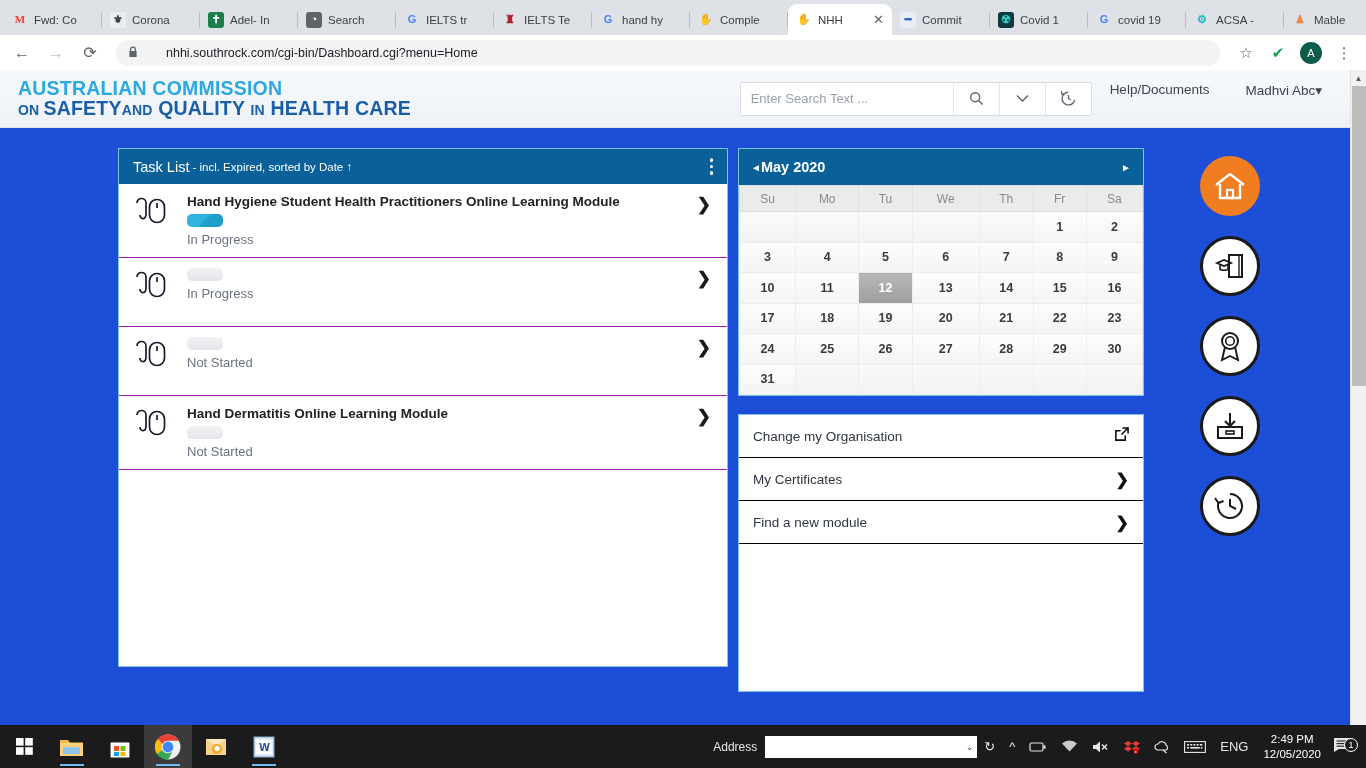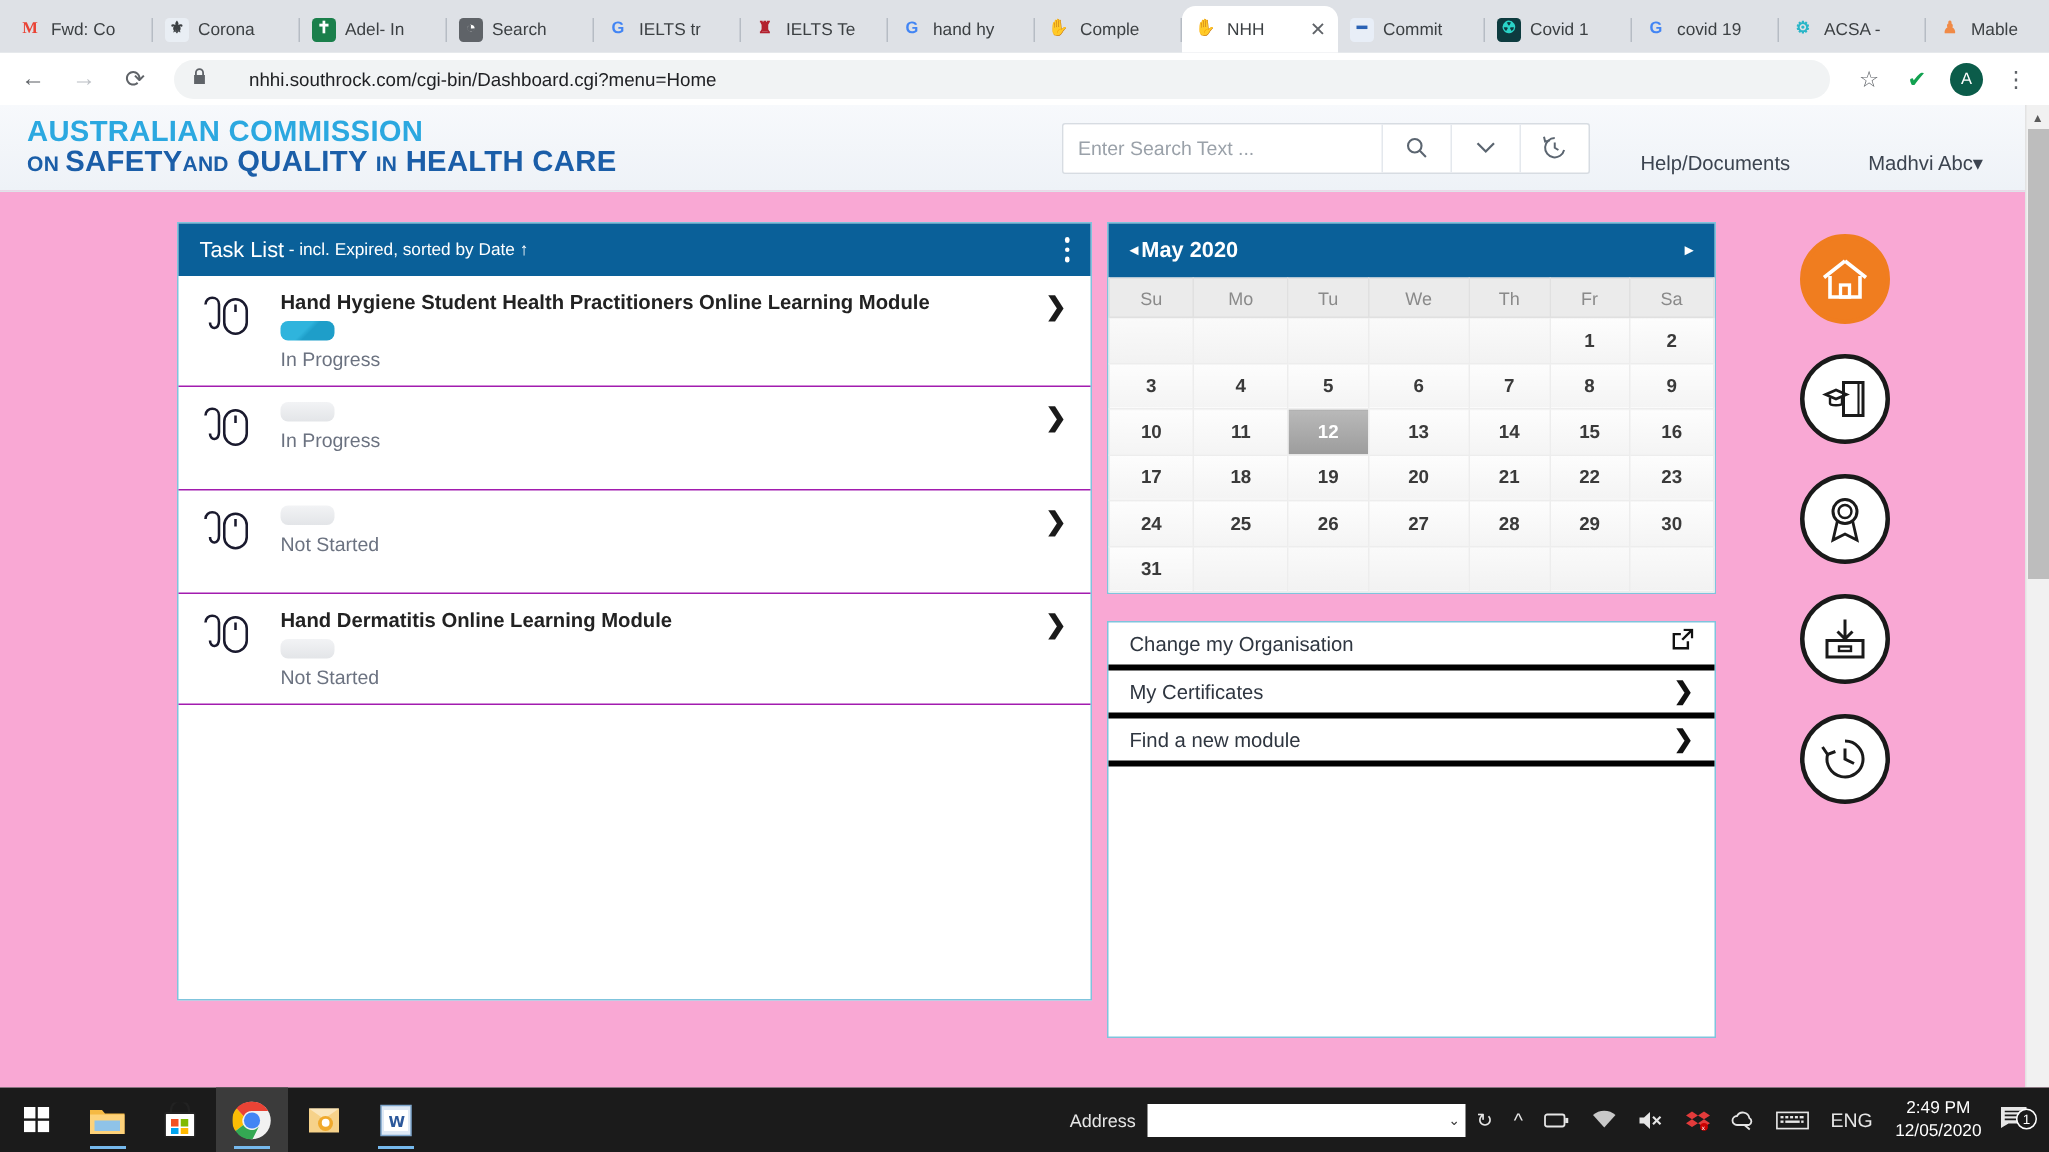--- a/index.html
+++ b/index.html
@@ -66,35 +66,35 @@
   .tb-right { display: flex; align-items: center; gap: 4px; }
   .tb-right .navbtn { font-size: 15px; }
   .avatar {
     width: 22px; height: 22px; border-radius: 50%; background: #0b5c4a;
     color: #fff; font-size: 11px; display: flex; align-items: center;
     justify-content: center; margin: 0 4px;
   }
   .tickmark { color: #12a150; font-size: 14px; }
 
   
-  .viewport { position: relative; width: 1366px; height: 655px; background: #f9a8d4; overflow: hidden;}
+  .viewport { position: relative; width: 1366px; height: 655px; background: #1d4ed8; overflow: hidden;}
 
   .pagehead {
     height: 58px; background: linear-gradient(to bottom,#f7f9fc,#eef2f7);
     border-bottom: 1px solid #dfe4ea;
     display: flex; align-items: center; padding: 0 14px;
   }
   .logo { line-height: 1.0; padding-left: 4px; }
   .logo .l1 {
     font-size: 19.5px; font-weight: bold; color: #2ba8e0; letter-spacing: .2px;
   }
   .logo .l2 { font-size: 19.5px; font-weight: bold; color: #1b5ea8; letter-spacing: .2px; }
   .logo .sm { font-size: 14px; }
 
-  .headright { margin-left: auto; display: flex; align-items: flex-end; gap: 16px; }
+  .headright { margin-left: auto; display: flex; align-items: flex-start; gap: 0; }
   .searchwrap {
     display: flex; align-items: center; border: 1px solid #d7dce2; background: #fff;
     height: 34px; border-radius: 2px; overflow: hidden;
   }
   .searchwrap input {
     border: 0; outline: 0; width: 212px; height: 32px; padding: 0 10px;
     font-size: 13px; color: #333; font-family: "Liberation Sans", sans-serif;
   }
   .searchwrap input::placeholder { color: #9aa1a9; }
   .sbtn { width: 46px; height: 32px; display: flex; align-items: center;
@@ -150,22 +150,22 @@
     height: 30.5px; text-align: center; font-size: 12.5px; color: #3a3a3a;
     border: 1px solid #ededed; font-weight: bold;
     background: linear-gradient(to bottom,#fdfdfd,#f4f4f4);
   }
   .cal td.empty { background: linear-gradient(to bottom,#fafafa,#f2f2f2); }
   .cal td.today { background: linear-gradient(to bottom,#b9b9b9,#9c9c9c); color:#fff; }
 
   
   .shortcuts { border: 1px solid #7fc4dd; background: #fff; margin-top: 18px; height: 278px; }
   .sc-row {
-    height: 32px; display: flex; align-items: center; padding: 0 14px;
-    border-bottom: 4px solid #000000; font-size: 13.5px; color: #2f3640;
+    height: 43px; display: flex; align-items: center; padding: 0 14px;
+    border-bottom: 1px solid #000000; font-size: 13.5px; color: #2f3640;
   }
   .sc-row .ic { margin-left: auto; font-size: 16px; font-weight: bold; color:#111; }
 
   
   .circ {
     width: 60px; height: 60px; border-radius: 50%;
     border: 3px solid #1a1a1a; display:flex; align-items:center; justify-content:center;
     background:#fff;
   }
   .circ.active { background: #f07d1f; border-color: #f07d1f; }

